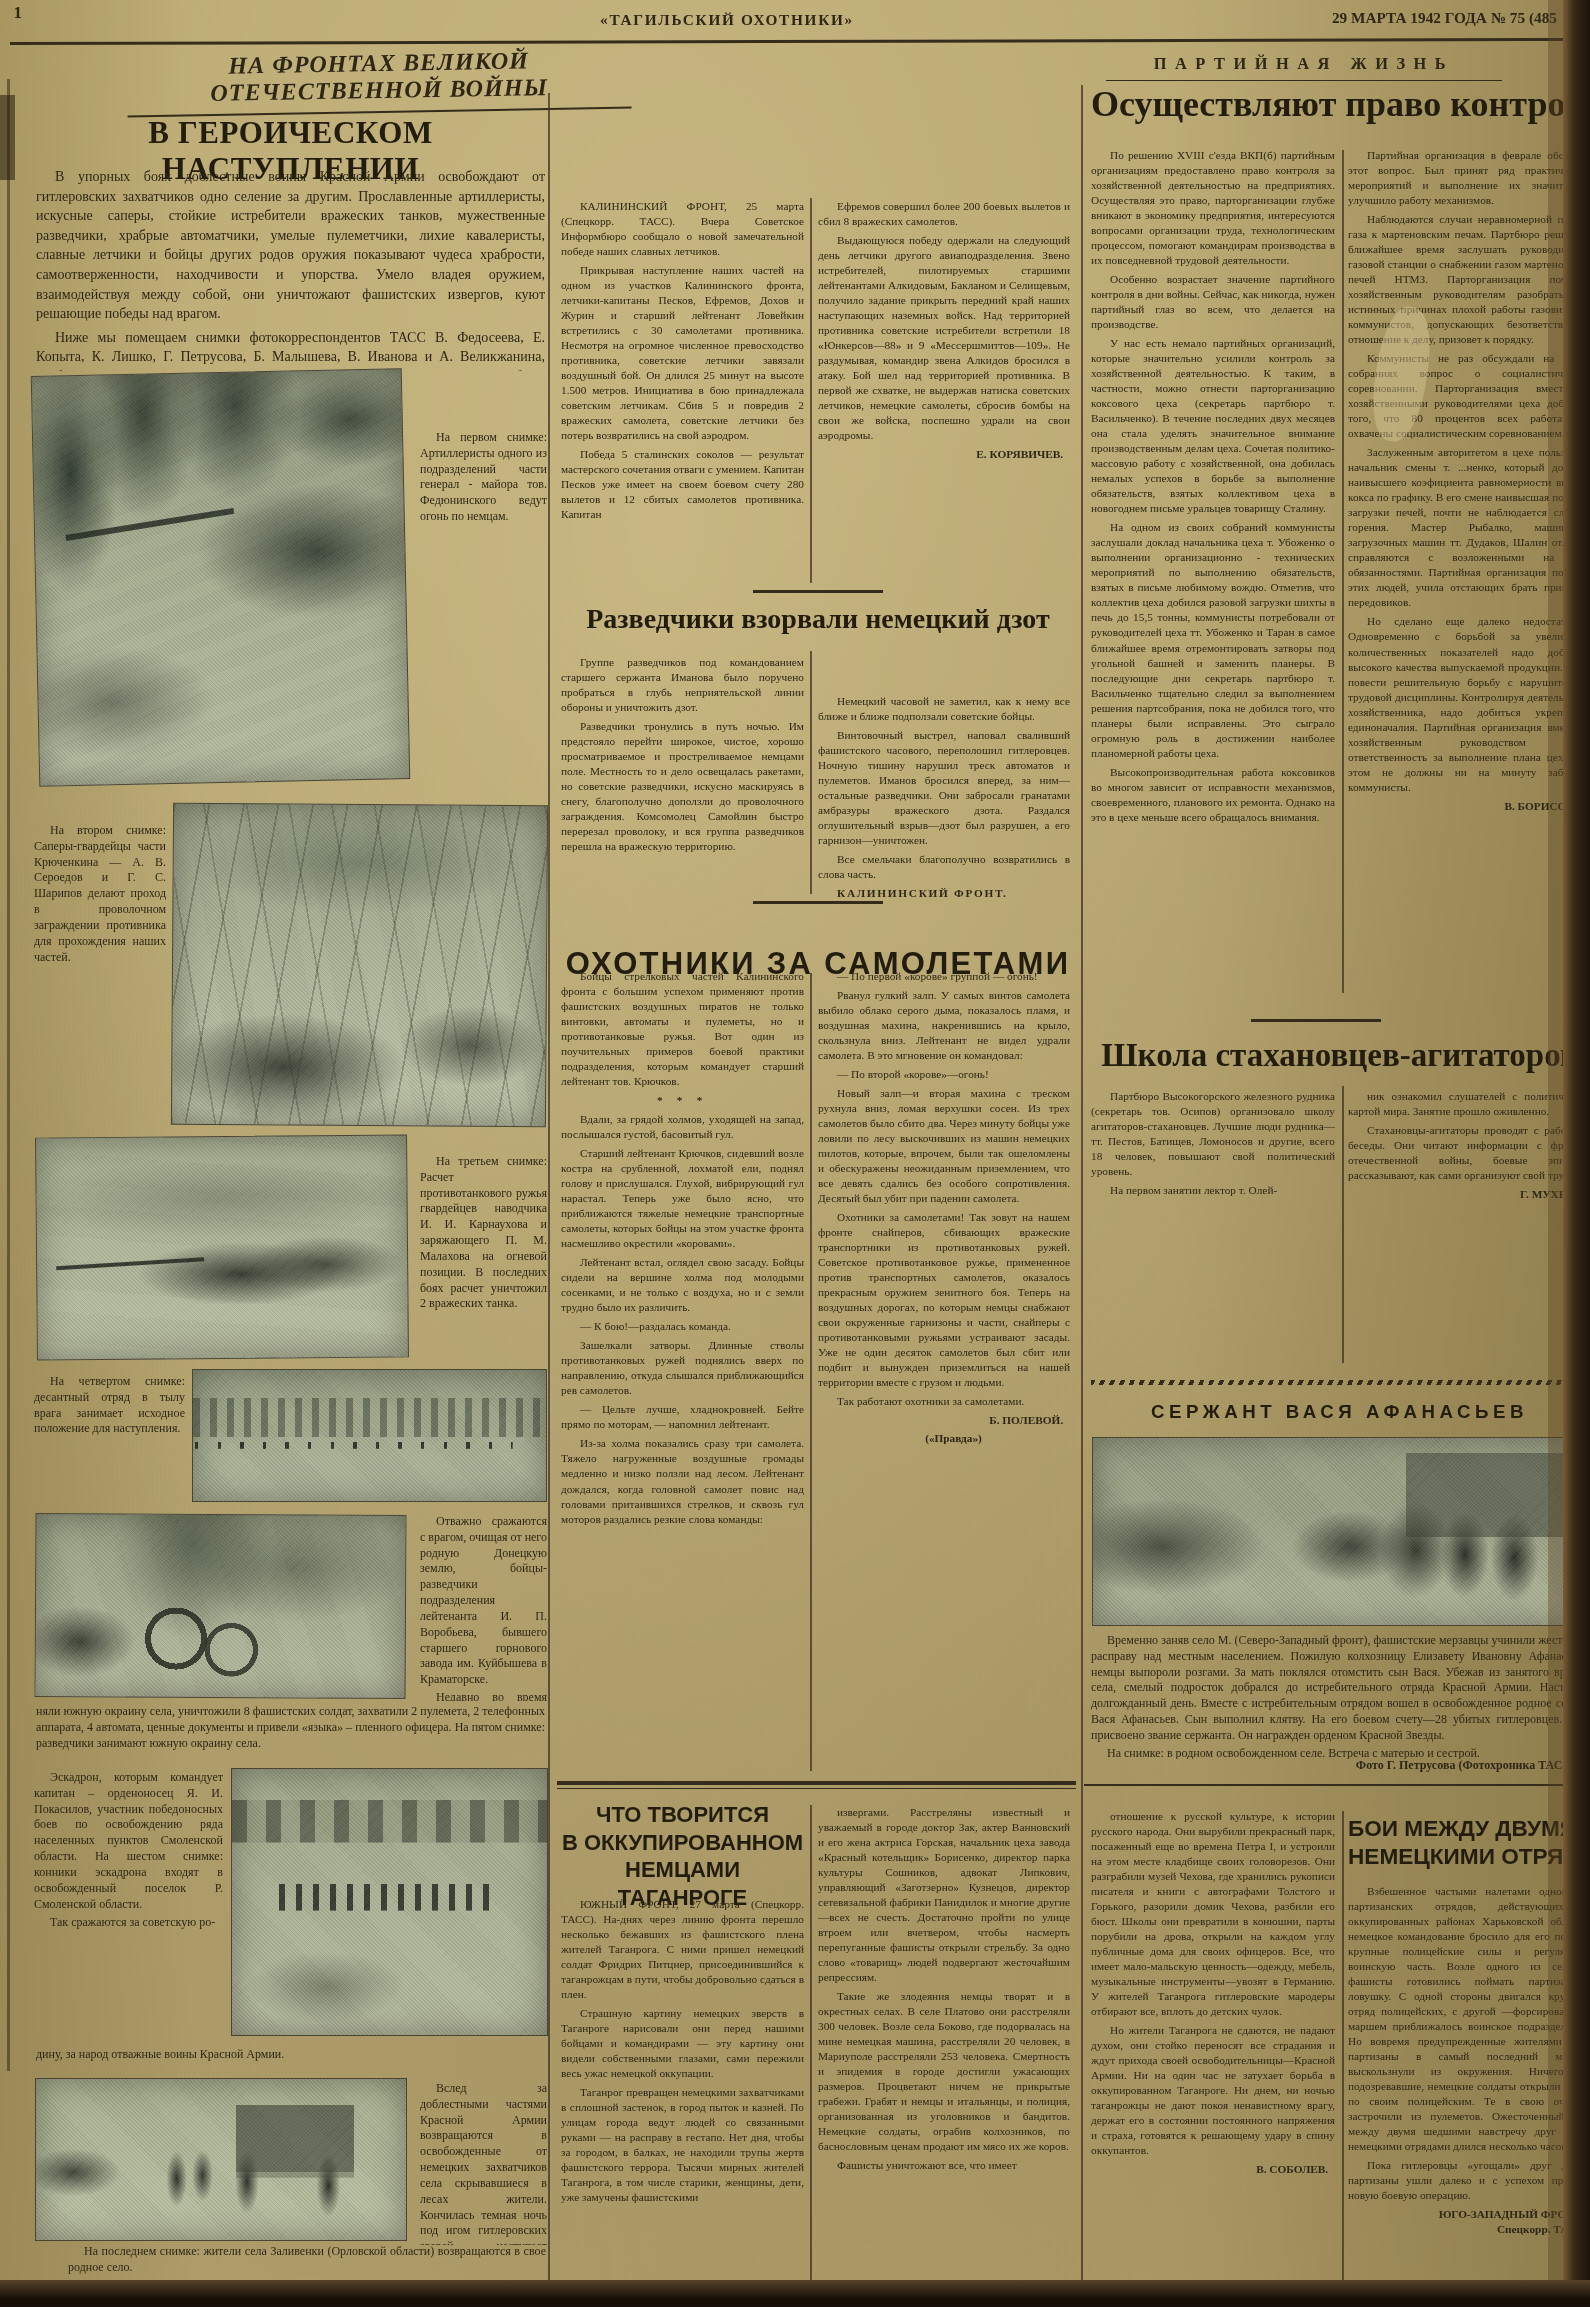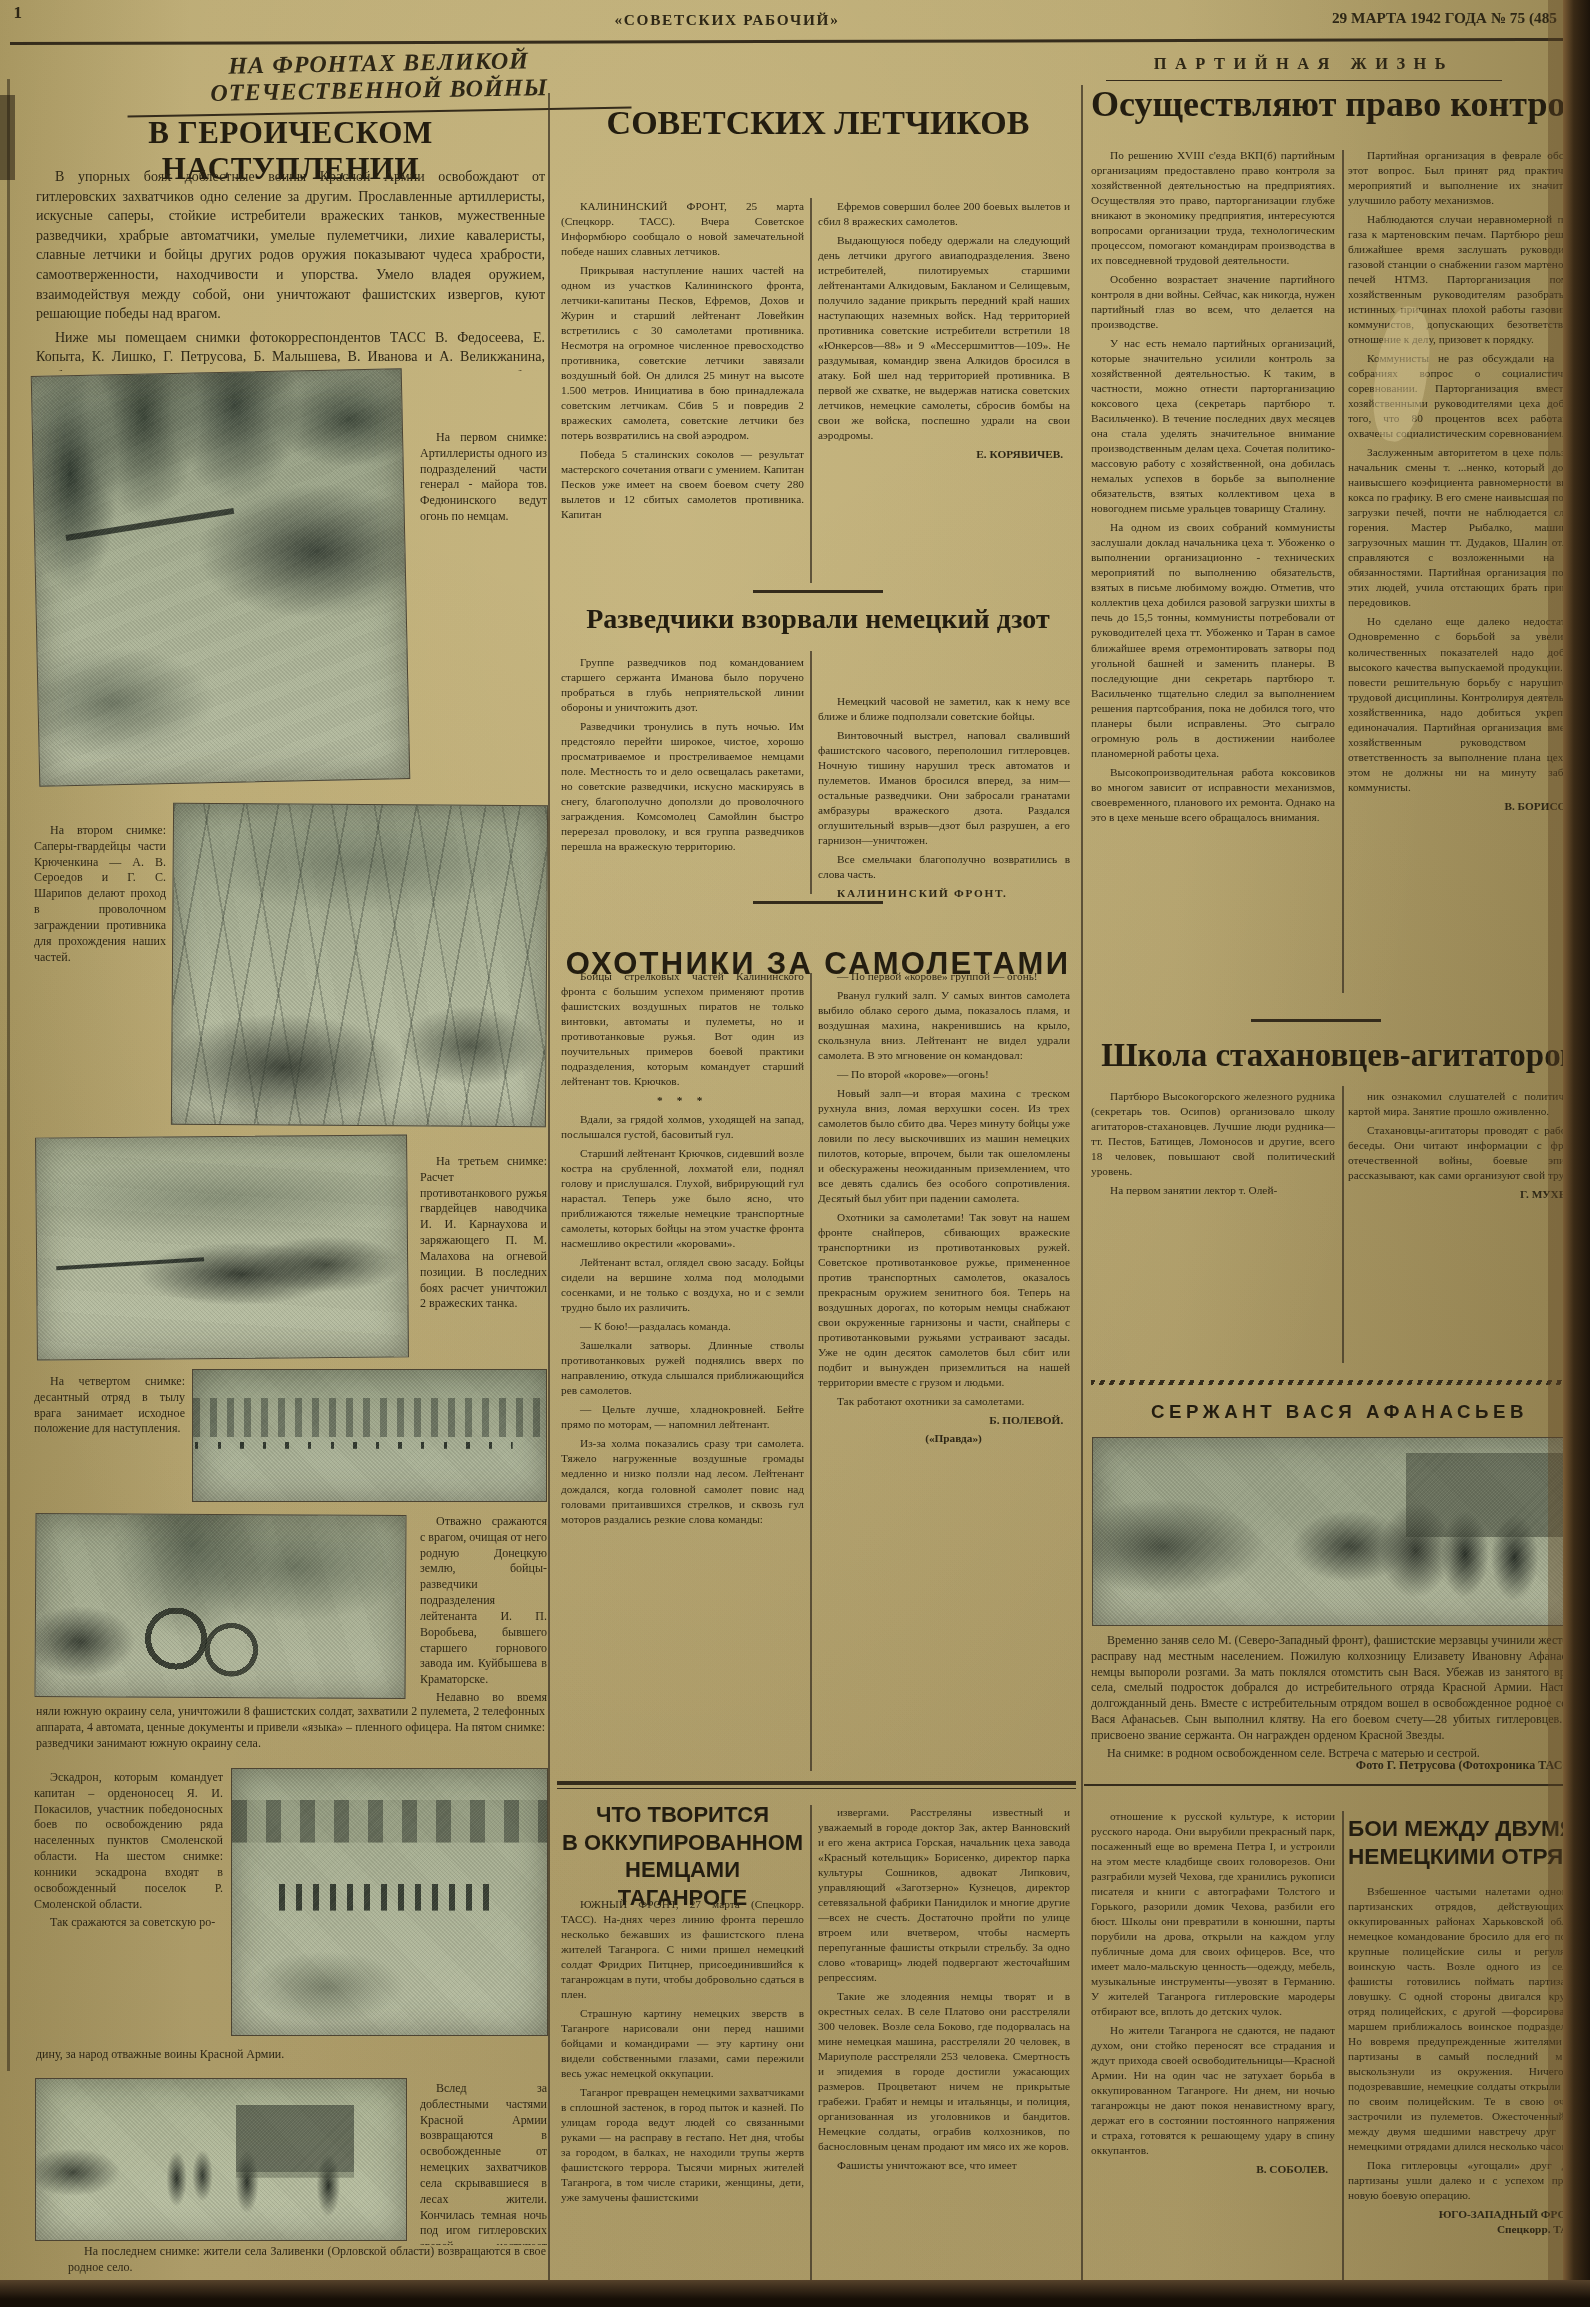--- a/index.html
+++ b/index.html
@@ -141,21 +141,21 @@
       linear-gradient(180deg,#9ba389 0 40%,#b2b89d 100%);}
   #serg-photo::before{content:"";position:absolute;right:3%;top:8%;width:34%;height:45%;
     background:rgba(55,62,50,.5);}
 </style>
 </head>
 <body>
 
 <div class="page">
 
   <div class="abs pagenum">1</div>
-  <div class="abs mast-title">«СОВЕТСКИХ РАБОЧИЙ»</div>
+  <div class="abs mast-title">«ТАГИЛЬСКИЙ ОХОТНИКИ»</div>
   <div class="abs mast-date">29 МАРТА 1942 ГОДА  № 75 (485</div>
   <div class="abs hrule mast-rule"></div>
 
   <div class="abs front-title">НА ФРОНТАХ ВЕЛИКОЙ ОТЕЧЕСТВЕННОЙ ВОЙНЫ</div>
   <div class="abs party-title">ПАРТИЙНАЯ ЖИЗНЬ</div>
 
   <div class="abs vrule" style="left:548px;top:93px;height:2187px;"></div>
   <div class="abs vrule" style="left:1081px;top:85px;height:2196px;"></div>
   <div class="abs vrule" style="left:810px;top:198px;height:385px;"></div>
   <div class="abs vrule" style="left:810px;top:651px;height:243px;"></div>
@@ -211,21 +211,20 @@
 
   <div class="photo" id="photo7"></div>
   <div class="cap" style="left:420px;top:2081px;width:127px;height:164px;">
       <p class="para">Вслед за доблестными частями Красной Армии возвращаются в освобожденные от немецких захватчиков села скрывавшиеся в лесах жители. Кончилась темная ночь под игом гитлеровских зверей, наступает свободная жизнь. Восстанавливается родная советская власть.</p>
     </div>
   <div class="cap" style="left:68px;top:2244px;width:478px;height:37px;">
       <p class="para">На последнем снимке: жители села Заливенки (Орловской области) возвращаются в свое родное село.</p>
     </div>
 
   <div class="abs h-center pilots-title">
-    <div>СОВЕТСКИХ ЛЕТЧИКОВ</div>
   </div>
   <div class="col" style="left:561px;top:199px;width:243px;height:382px;">
       <p class="para">КАЛИНИНСКИЙ ФРОНТ, 25 марта (Спецкорр. ТАСС). Вчера Советское Информбюро сообщало о новой замечательной победе наших славных летчиков.</p>
       <p class="para">Прикрывая наступление наших частей на одном из участков Калининского фронта, летчики-капитаны Песков, Ефремов, Дохов и Журин и старший лейтенант Ловейкин встретились с 30 самолетами противника. Несмотря на огромное численное превосходство противника, советские летчики завязали воздушный бой. Он длился 25 минут на высоте 1.500 метров. Инициатива в бою принадлежала советским летчикам. Сбив 5 и повредив 2 вражеских самолета, советские летчики без потерь возвратились на свой аэродром.</p>
       <p class="para">Победа 5 сталинских соколов — результат мастерского сочетания отваги с умением. Капитан Песков уже имеет на своем боевом счету 280 вылетов и 12 сбитых самолетов противника. Капитан</p>
     </div>
   <div class="col" style="left:818px;top:199px;width:252px;height:382px;">
     <div>
         <p class="para">Ефремов совершил более 200 боевых вылетов и сбил 8 вражеских самолетов.</p>
         <p class="para">Выдающуюся победу одержали на следующий день летчики другого авиаподразделения. Звено истребителей, пилотируемых старшими лейтенантами Алкидовым, Бакланом и Селищевым, получило задание прикрыть передний край наших наступающих наземных войск. Над территорией противника советские истребители встретили 18 «Юнкерсов—88» и 9 «Мессершмиттов—109». Не раздумывая, командир звена Алкидов бросился в атаку. Бой шел над территорией противника. В первой же схватке, не выдержав натиска советских летчиков, немецкие самолеты, сбросив бомбы на свои же войска, поспешно удрали на свои аэродромы.</p>

